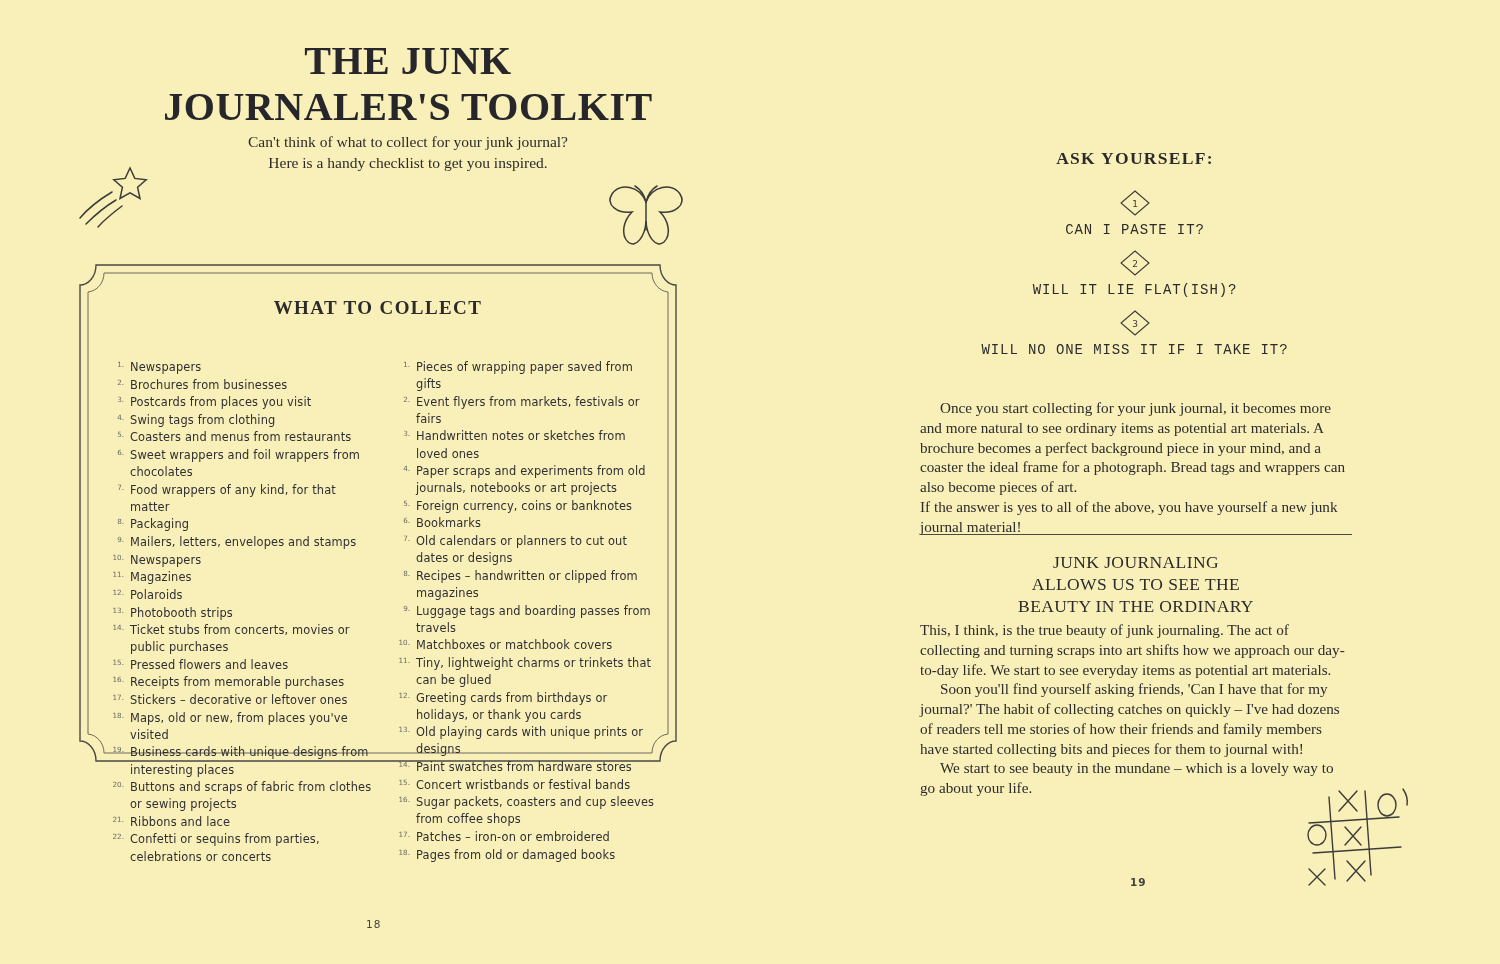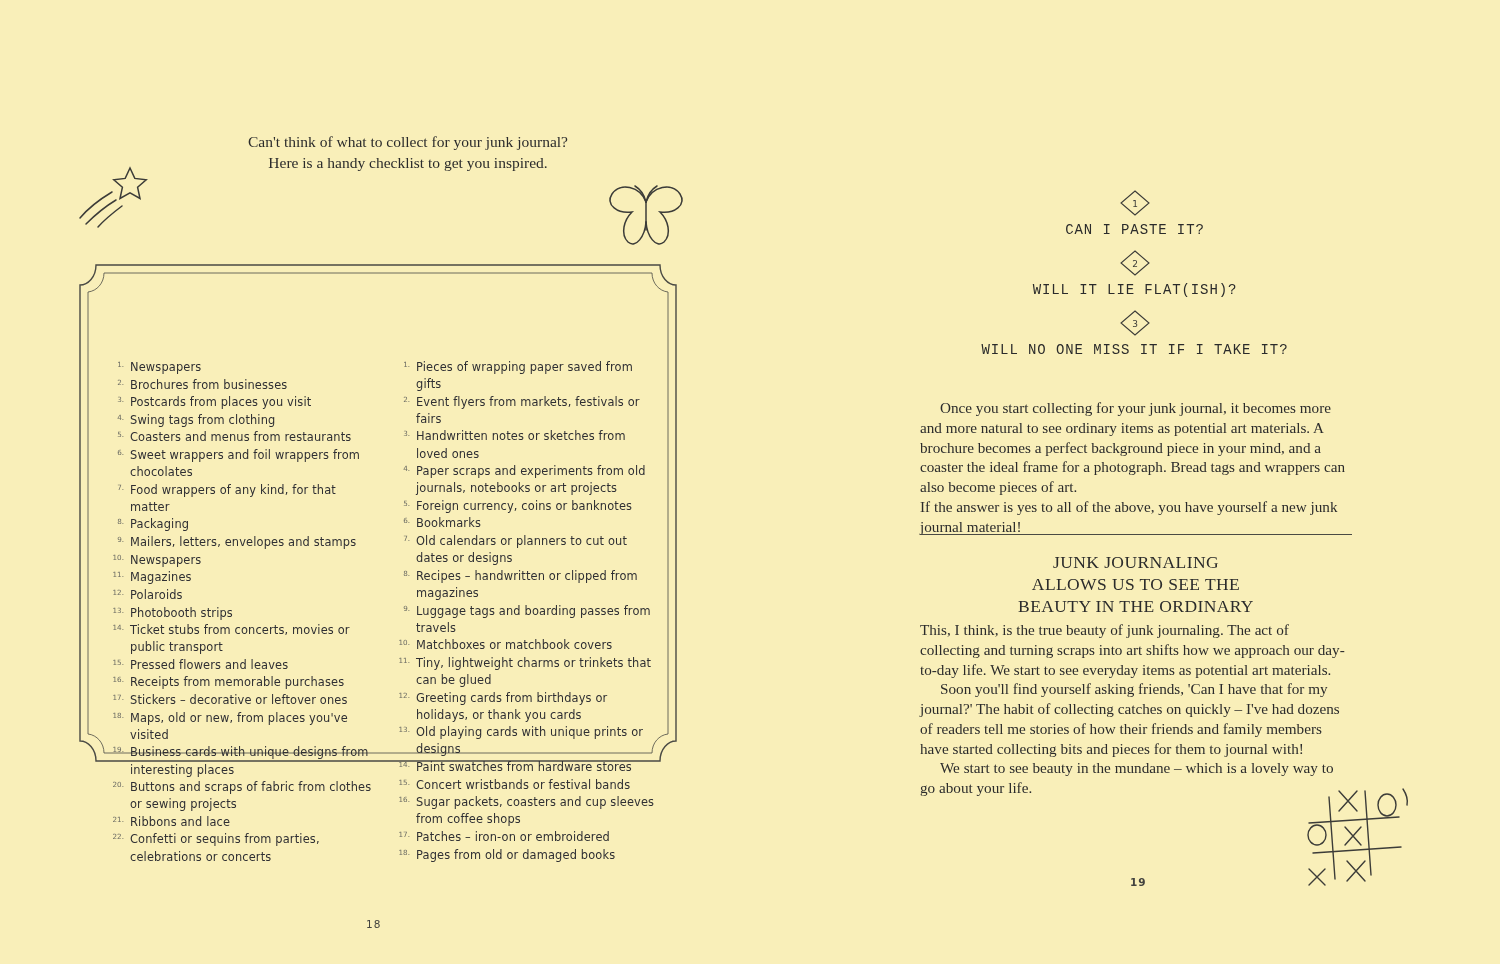--- a/index.html
+++ b/index.html
@@ -216,20 +216,24 @@
     width: 432px;
   }
 </style>
 </head>
 <body>
 
 <div class="spread">
 
   <div class="page page-left">
 
+    <div class="title">
+      <span class="l1">THE JUNK</span>
+      <span class="l2">JOURNALER'S TOOLKIT</span>
+    </div>
 
     <div class="subtitle" style="white-space: pre-line;">Can't think of what to collect for your junk journal?
 Here is a handy checklist to get you inspired.</div>
 
     <div class="doodle doodle-star">
       <svg width="80" height="70" viewBox="0 0 80 70" fill="none" stroke="#3c3c38" stroke-width="1.5" stroke-linecap="round">
         <path d="M58 6 l4.8 10.4 11.4 1.3 -8.6 7.6 2.4 11.2 -10-5.7 -10 5.7 2.4-11.2 -8.6-7.6 11.4-1.3z"></path>
         <path d="M40 30 C30 36 18 44 8 56"></path>
         <path d="M44 38 C34 44 24 52 14 62"></path>
         <path d="M50 44 C42 50 34 56 26 65"></path>
@@ -247,38 +251,39 @@
     </div>
 
     <div class="checklist-panel">
       <svg class="panel-outline" width="600" height="500" viewBox="0 0 600 500" fill="none" stroke="#4a4a44" stroke-width="1.4">
         <path d="M18 2 H582 C582 14 590 22 598 22 V478 C590 478 582 486 582 498 H18 C18 486 10 478 2 478 V22 C10 22 18 14 18 2 Z"></path>
       </svg>
       <svg class="panel-inline" width="600" height="500" viewBox="0 0 600 500" fill="none" stroke="#4a4a44" stroke-width="0.8">
         <path d="M26 10 H574 C574 20 581 28 590 29 V471 C581 472 574 480 574 490 H26 C26 480 19 472 10 471 V29 C19 28 26 20 26 10 Z"></path>
       </svg>
 
+      <div class="panel-heading">WHAT TO COLLECT</div>
 
       <div class="columns">
         <div class="col">
           <ol class="items" id="col-left">
               <li>Newspapers</li>
               <li>Brochures from businesses</li>
               <li>Postcards from places you visit</li>
               <li>Swing tags from clothing</li>
               <li>Coasters and menus from restaurants</li>
               <li>Sweet wrappers and foil wrappers from chocolates</li>
               <li>Food wrappers of any kind, for that matter</li>
               <li>Packaging</li>
               <li>Mailers, letters, envelopes and stamps</li>
               <li>Newspapers</li>
               <li>Magazines</li>
               <li>Polaroids</li>
               <li>Photobooth strips</li>
-              <li>Ticket stubs from concerts, movies or public transport</li>
+              <li>Ticket stubs from concerts, movies or public purchases</li>
               <li>Pressed flowers and leaves</li>
               <li>Receipts from memorable purchases</li>
               <li>Stickers – decorative or leftover ones</li>
               <li>Maps, old or new, from places you've visited</li>
               <li>Business cards with unique designs from interesting places</li>
               <li>Buttons and scraps of fabric from clothes or sewing projects</li>
               <li>Ribbons and lace</li>
               <li>Confetti or sequins from parties, celebrations or concerts</li>
             </ol>
         </div>
@@ -305,20 +310,21 @@
             </ol>
         </div>
       </div>
     </div>
 
     <div class="folio folio-left">18</div>
   </div>
 
   <div class="page page-right"></div>
 
+  <div class="ask-heading">ASK YOURSELF:</div>
 
   <div class="steps" id="steps">
       <div class="step">
         <div class="diamond-wrap">
           <svg width="34" height="30" viewBox="0 0 34 30" fill="none" stroke="#3c3c38" stroke-width="1.1">
             <path d="M17 3 L31 15 L17 27 L3 15 Z"></path>
             <text x="17" y="19" text-anchor="middle" font-family="DejaVu Sans, sans-serif" font-size="9" fill="#3c3c38" stroke="none">1</text>
           </svg>
         </div>
         <div class="step-label">CAN I PASTE IT?</div>

